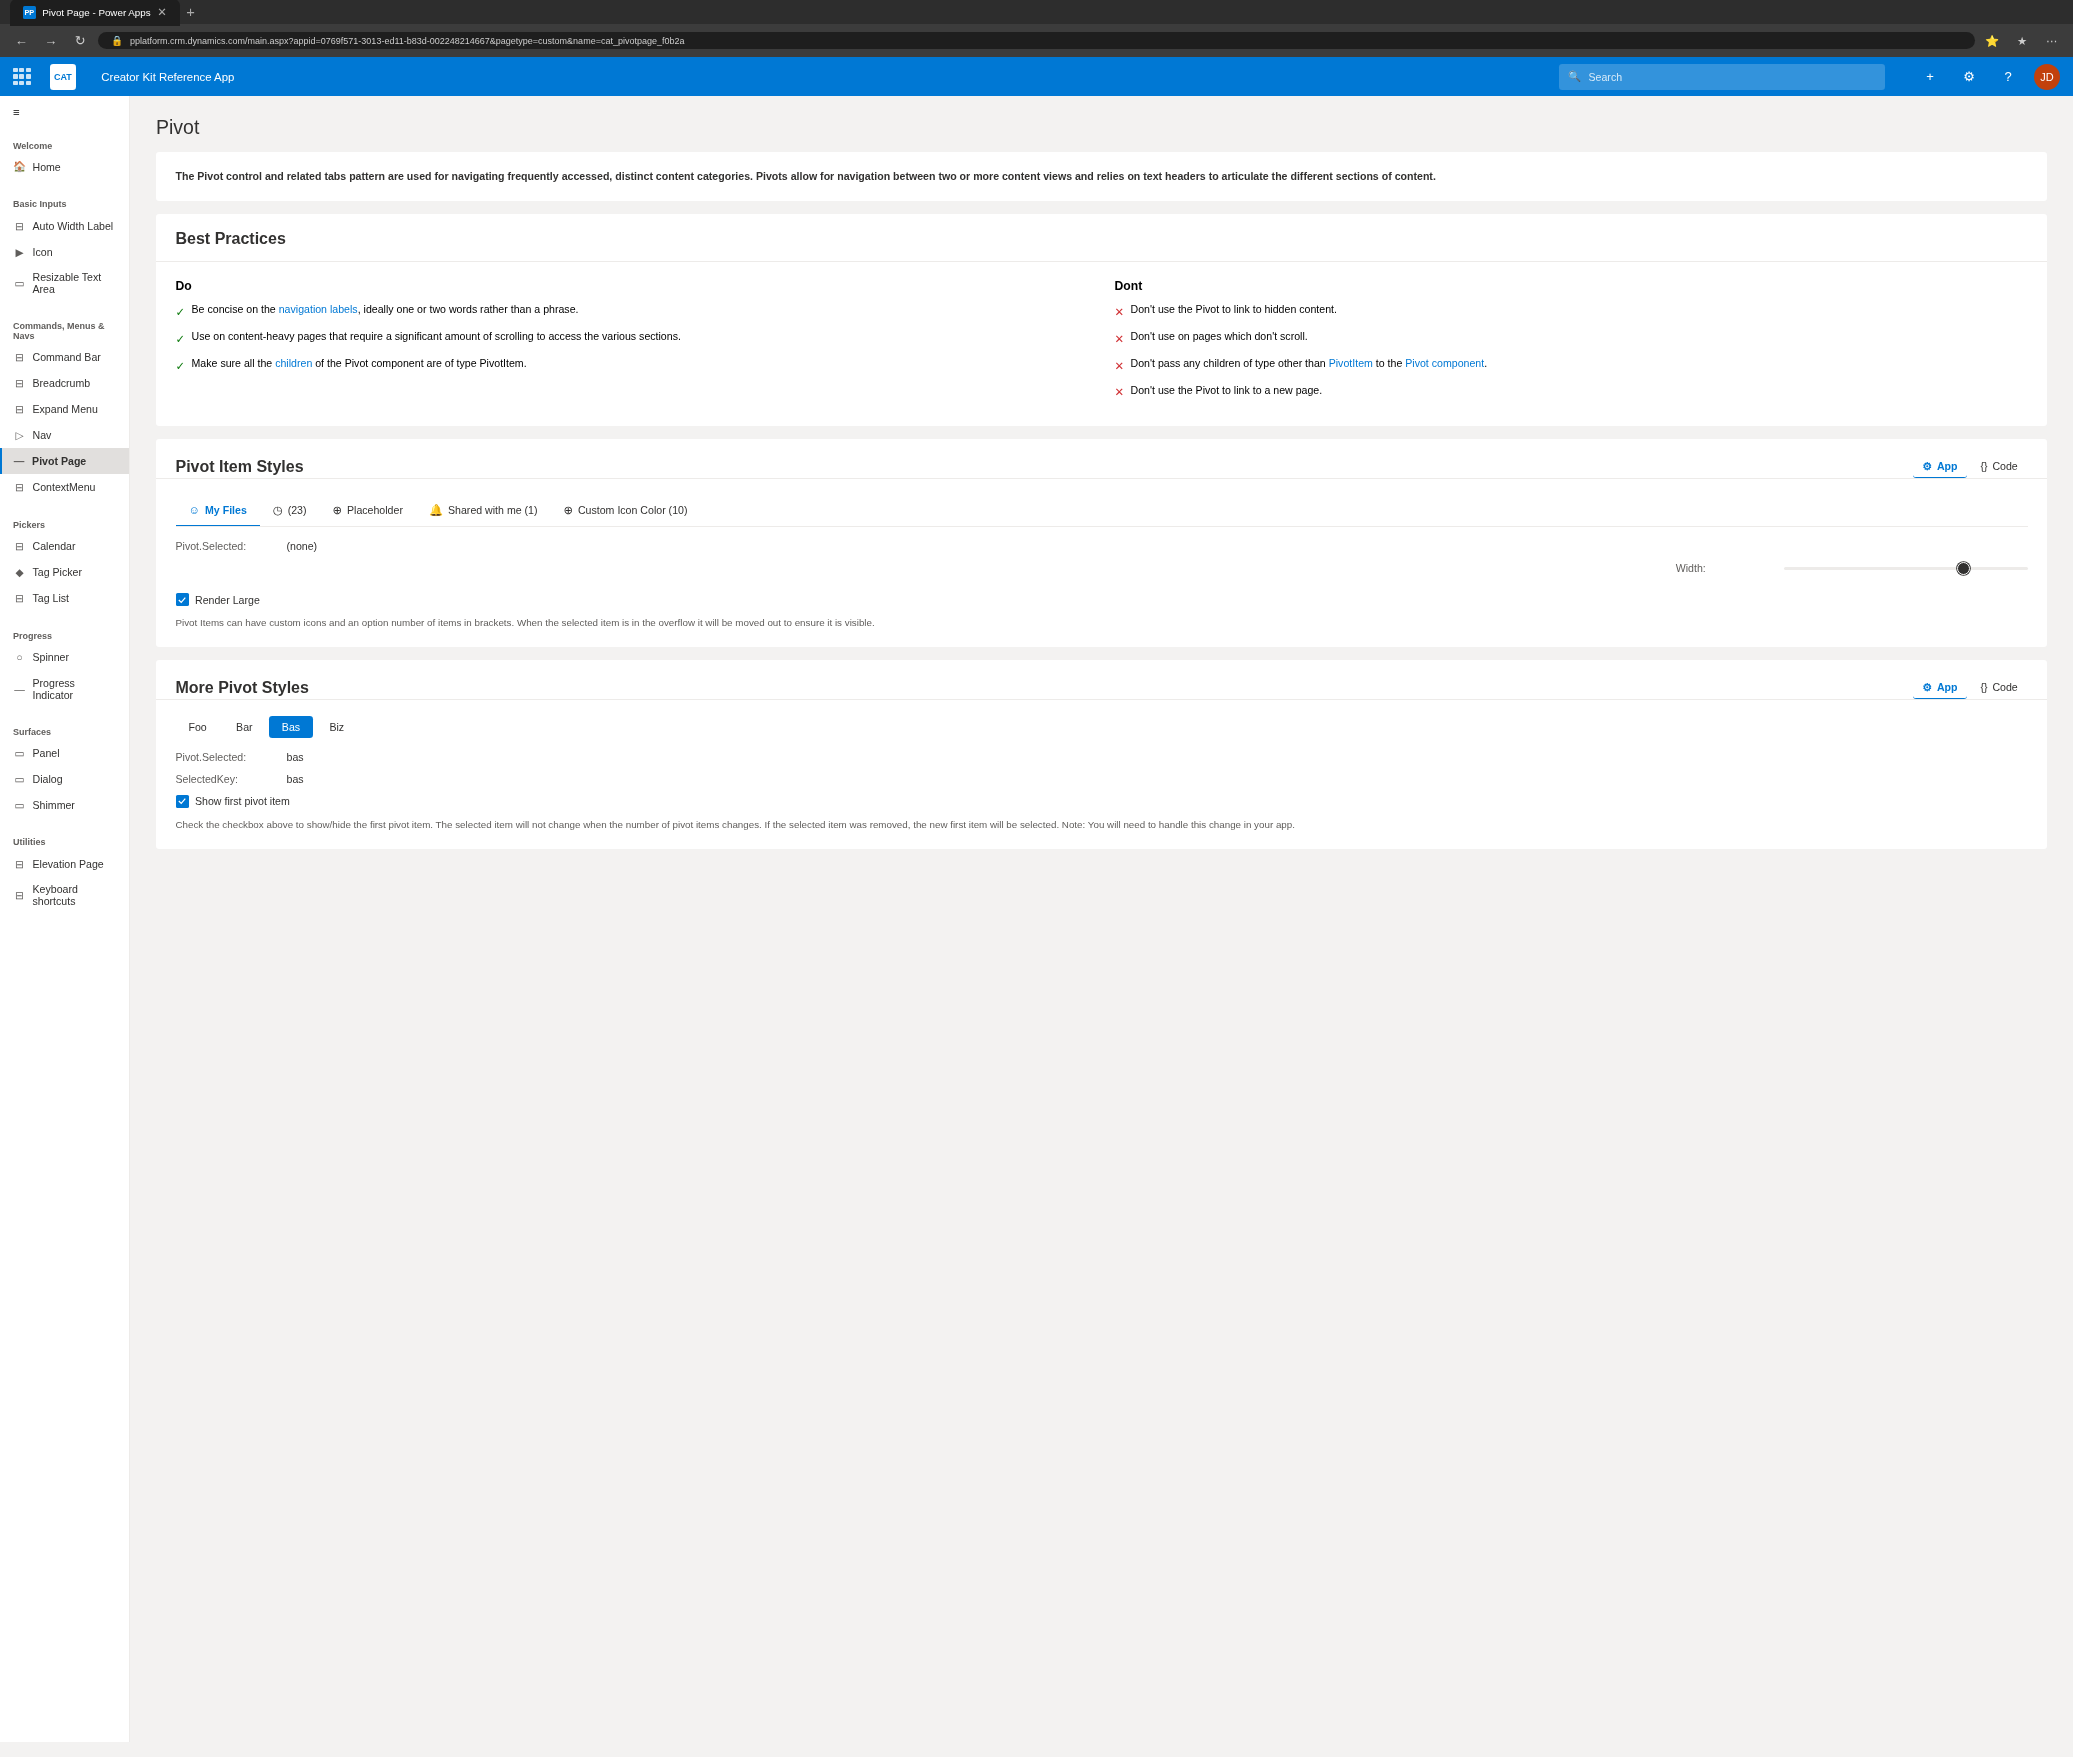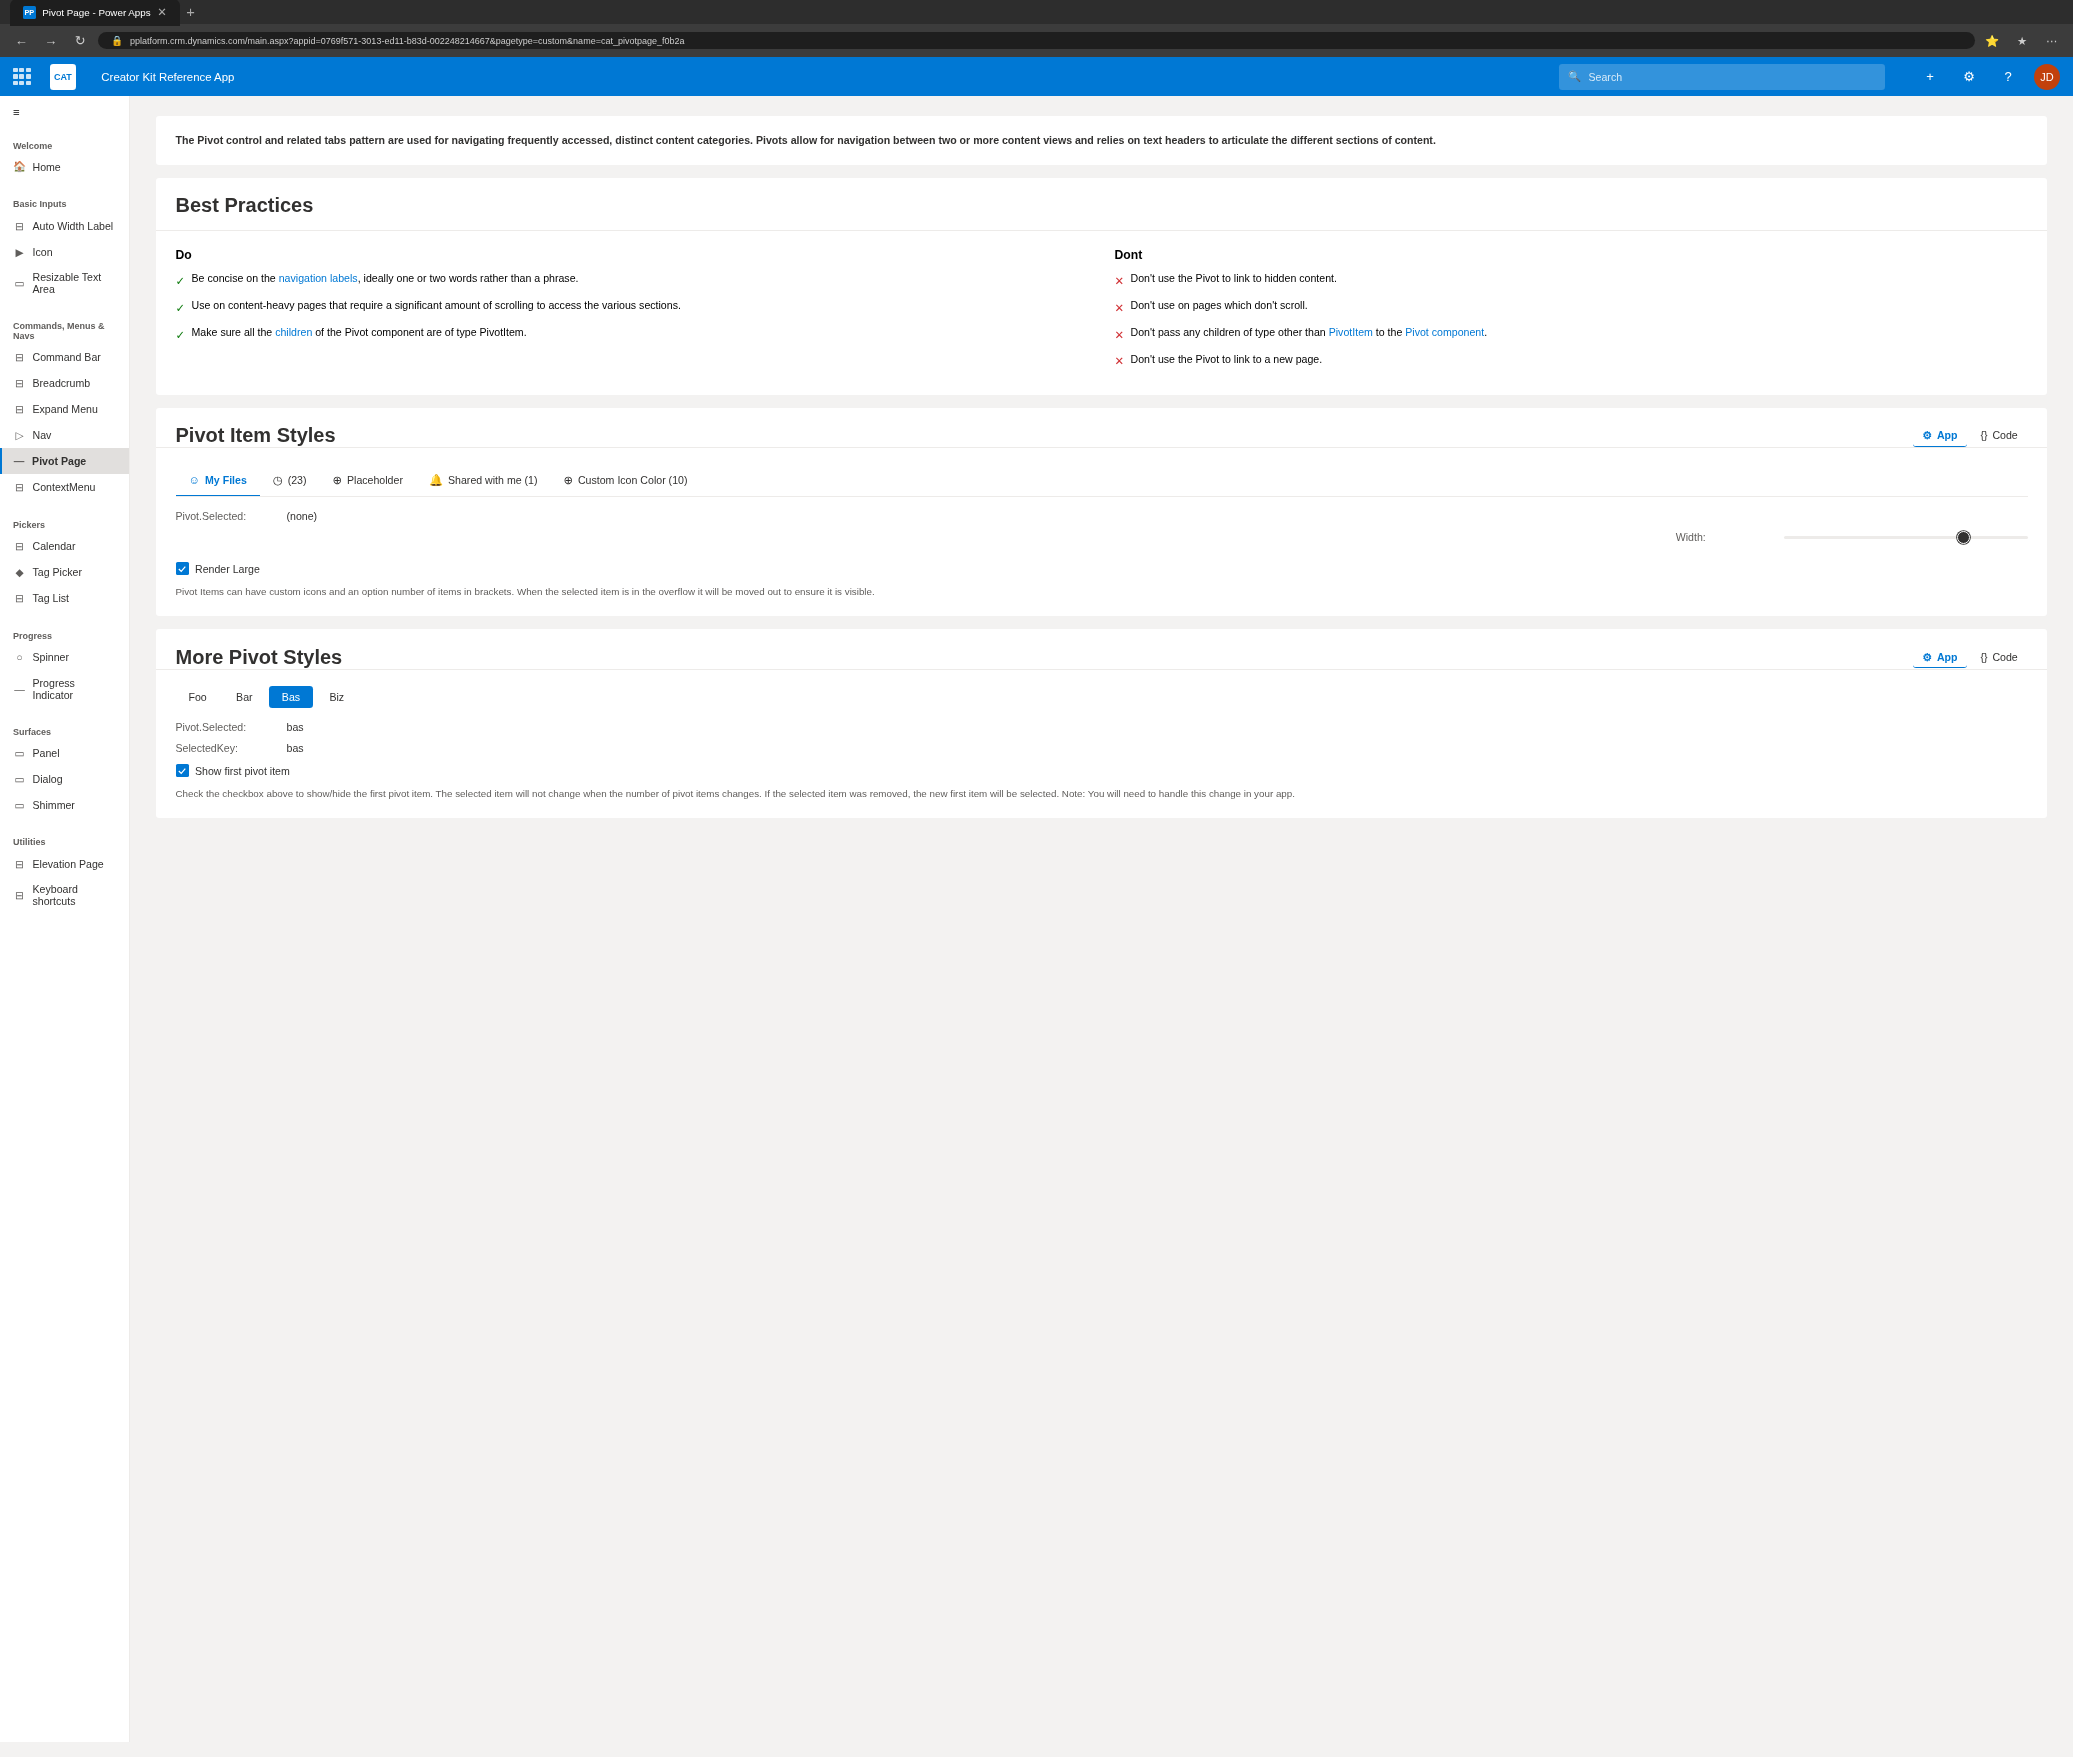--- a/index.html
+++ b/index.html
@@ -42,21 +42,21 @@
     .sidebar-icon { width: 13px; height: 13px; display: flex; align-items: center; justify-content: center; flex-shrink: 0; font-size: 10.6px; color: #605e5c; }
 
     
     .content { flex: 1; overflow-y: auto; padding: 19.5px 26px; background: #f3f2f1; }
     .page-title { font-size: 19.5px; font-weight: 300; color: #323130; margin-bottom: 13px; }
 
     .info-box { background: white; border-radius: 3.3px; padding: 16.3px 19.5px; margin-bottom: 13px; color: #323130; font-size: 10.6px; line-height: 1.6; font-weight: bold; }
 
     .card { background: white; border-radius: 3.3px; margin-bottom: 13px; overflow: hidden; }
     .card-header { padding: 16.3px 19.5px 13px; border-bottom: 0.8px solid #edebe9; }
-    .card-title { font-size: 20px; font-weight: 600; color: #323130; }
+    .card-title { font-size: 16px; font-weight: 600; color: #323130; }
     .card-body { padding: 16.3px 19.5px; }
     .card-header-with-actions { display: flex; align-items: center; justify-content: space-between; padding: 16.3px 19.5px 0; }
     .card-actions { display: flex; gap: 3.3px; }
     .card-action-btn { display: flex; align-items: center; gap: 4.9px; padding: 4.9px 9.8px; border-radius: 3.3px; cursor: pointer; font-size: 10.6px; color: #323130; border-bottom: 1.6px solid transparent; }
     .card-action-btn.active { border-bottom-color: #0078d4; color: #0078d4; font-weight: 600; }
 
     
     .best-practices-grid { display: grid; grid-template-columns: 1fr 1fr; gap: 26px; }
     .bp-column-title { font-size: 12.2px; font-weight: 600; margin-bottom: 9.8px; }
     .bp-item { display: flex; align-items: flex-start; gap: 6.5px; margin-bottom: 8.1px; font-size: 10.6px; line-height: 1.5; }
@@ -260,20 +260,21 @@
           <span>Elevation Page</span>
         </div>
         <div class="sidebar-item">
           <span class="sidebar-icon">⊟</span>
           <span>Keyboard shortcuts</span>
         </div>
       </div>
     </div>
 
     <div class="content">
+      <h1 class="page-title">Pivot</h1>
 
       <div class="info-box">
         <span>The Pivot control and related tabs pattern are used for navigating frequently accessed, distinct content categories. Pivots allow for navigation between two or more content views and relies on text headers to articulate the different sections of content.</span>
       </div>
 
       <div class="card">
         <div class="card-header">
           <h2 class="card-title">Best Practices</h2>
         </div>
         <div class="card-body">

